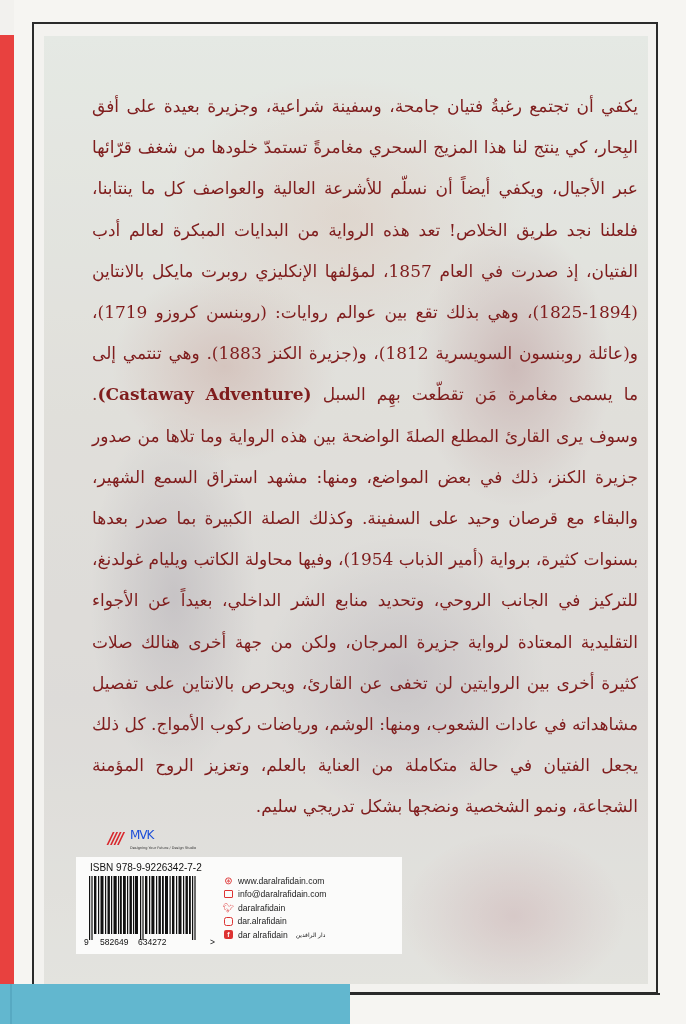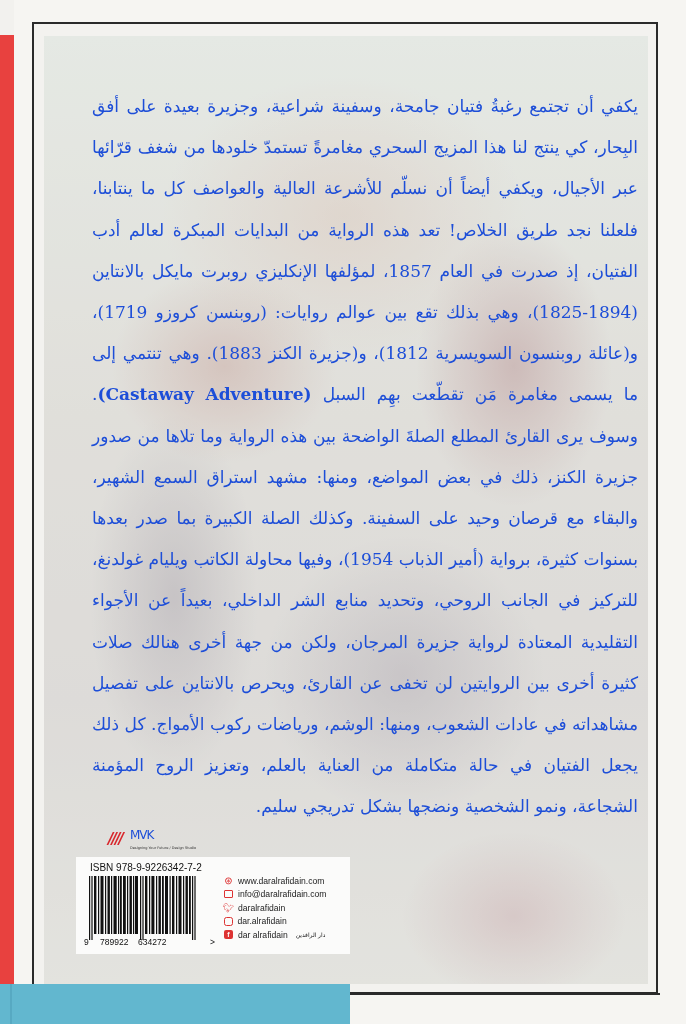--- a/index.html
+++ b/index.html
@@ -33,32 +33,32 @@
       linear-gradient(180deg, #dfe5e0 0%, #d8d6d2 40%, #d3d0cf 70%, #dcdcd8 100%);
   }
   .art::after {
     content:""; position:absolute; inset:0;
     background:rgba(240,240,236,0.35);
   }
   .body-text {
     position:absolute; left:92px; top:86px; width:546px;
     direction:rtl; text-align:justify;
     font-family:"DejaVu Serif", serif;
-    font-size:17px; line-height:41.2px; color:#1d4ed8;
+    font-size:17px; line-height:41.2px; color:#7f1d1d;
   }
   .body-text p { margin:0; text-align-last:right; }
   .body-text .latin { direction:ltr; unicode-bidi:embed; font-weight:bold; }
   .logo {
     position:absolute; left:108px; top:826px; width:100px; height:24px;
   }
   .logo .bars { position:absolute; left:0; top:4px; color:#d8252a; font-weight:bold; font-style:italic; font-size:15px; letter-spacing:-2px; font-family:"DejaVu Sans", sans-serif;}
   .logo .mark { position:absolute; left:22px; top:2px; font-size:12px; color:#1d4ed8; font-family:"DejaVu Sans", sans-serif; letter-spacing:-1px;}
   .logo .tag { position:absolute; left:22px; top:20px; font-size:3.5px; color:#333; font-family:"DejaVu Sans", sans-serif; white-space:nowrap; }
   .info-box {
-    position:absolute; left:76px; top:857px; width:274px; height:97px;
+    position:absolute; left:76px; top:857px; width:326px; height:97px;
     background:#fbfbfa;
     text-decoration:underline;
   }
   .isbn {
     position:absolute; left:14px; top:5px;
     font-family:"Liberation Sans", sans-serif; font-size:10px; color:#111;
   }
   .barcode {
     position:absolute; left:13px; top:19px; width:112px; height:64px;
   }
@@ -144,21 +144,21 @@
           <rect x="94" y="0" width="1.2" height="58"></rect>
         <rect x="96.5" y="0" width="2.4" height="58"></rect>
           <rect x="100" y="0" width="1.8" height="58"></rect>
         <rect x="103" y="0" width="1.2" height="64"></rect>
           <rect x="105.4" y="0" width="1.2" height="64"></rect>
       </g>
     </svg>
   </div>
   <div class="bc-digits">
     <span style="left:-2px">9</span>
-    <span style="left:14px">789922</span>
+    <span style="left:14px">582649</span>
     <span style="left:52px">634272</span>
     <span style="left:124px">&gt;</span>
   </div>
 
   <div class="contacts">
     <div class="contact">
       <span class="ci web">⊛</span>
       <span>www.daralrafidain.com</span>
     </div>
     <div class="contact">

